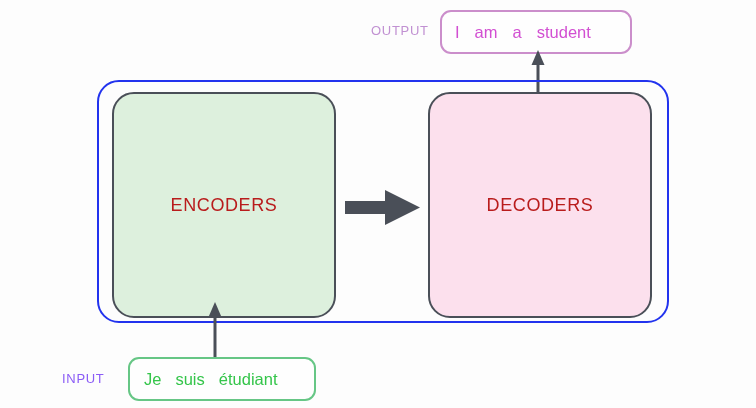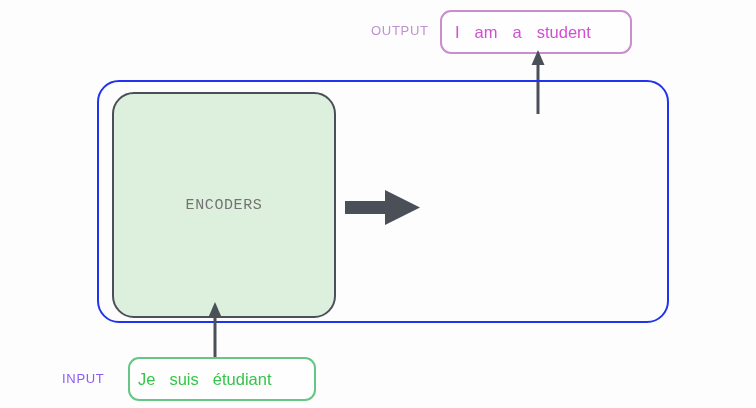--- a/index.html
+++ b/index.html
@@ -40,24 +40,24 @@
   .stack-box {
     position: absolute;
     box-sizing: border-box;
     border: 2.5px solid #4a4f58;
     border-radius: 22px;
     display: flex;
     align-items: center;
     justify-content: center;
   }
   .stack-label {
-    font-size: 15px;
+    font-size: 18px;
     letter-spacing: 0.6px;
-    color: #737373;
-    font-family: Liberation Mono, monospace;
+    color: #b91c1c;
+    font-family: Liberation Sans, sans-serif;
     white-space: nowrap;
   }
 
   .encoders-box {
     left: 112px;
     top: 92px;
     width: 224px;
     height: 226px;
     background: #ddf0dd;
   }
@@ -122,21 +122,21 @@
     font-size: 16.5px;
     color: #d24fd2;
   }
 
   .input-box {
     left: 128px;
     top: 357px;
     width: 188px;
     height: 44px;
     border: 2px solid #66c685;
-    padding: 0 8px;
+    padding: 0 14px;
     gap: 14px;
   }
   .input-box .token {
     font-size: 16.5px;
     color: #34c54a;
   }
 
   
   .side-label {
     position: absolute;
@@ -174,20 +174,23 @@
     <line x1="15" y1="66" x2="15" y2="14" stroke="#4a4f58" stroke-width="3"></line>
     <polygon points="15,2 8.5,17 21.5,17" fill="#4a4f58"></polygon>
   </svg>
 
   <div class="blue-container"></div>
 
   <div class="stack-box encoders-box">
     <span class="stack-label">ENCODERS</span>
   </div>
 
+  <div class="stack-box decoders-box">
+    <span class="stack-label">DECODERS</span>
+  </div>
 
   <svg class="block-arrow" viewBox="0 0 75 35">
     <polygon points="0,11 40,11 40,0 75,17.5 40,35 40,24 0,24" fill="#4a4f58"></polygon>
   </svg>
 
   <svg class="thin-arrow input-arrow" viewBox="0 0 30 60">
     <line x1="15" y1="60" x2="15" y2="14" stroke="#4a4f58" stroke-width="3"></line>
     <polygon points="15,2 8.5,17 21.5,17" fill="#4a4f58"></polygon>
   </svg>
 

